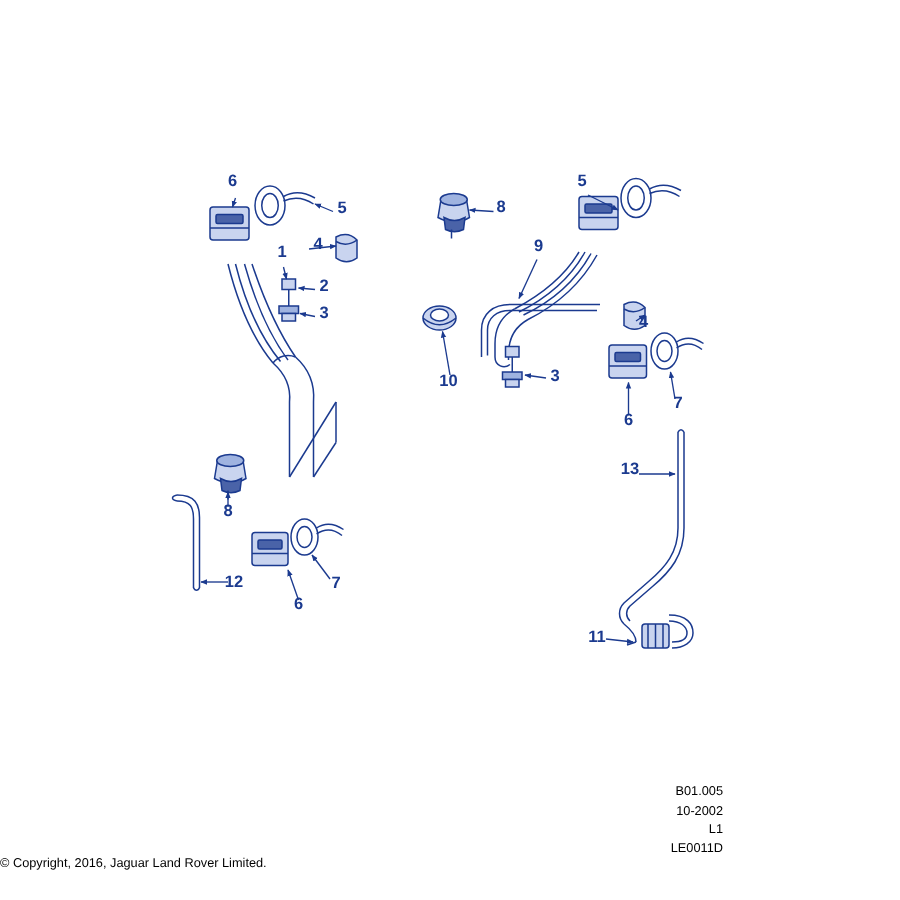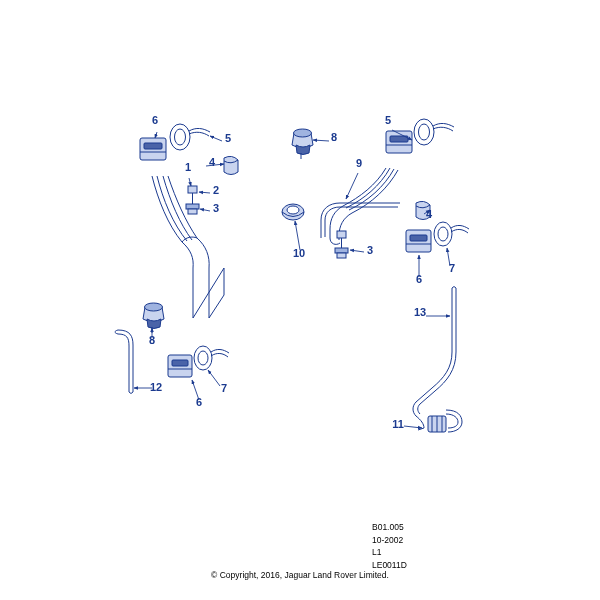--- a/index.html
+++ b/index.html
@@ -29,32 +29,31 @@
     font-family: "Liberation Sans", sans-serif;
     font-size: 11px;
     font-weight: bold;
     fill: #1b3a8f;
   }
   .footer-block {
     position: absolute;
     right: 118px;
     top: 521px;
     width: 110px;
-    text-align: left;
+    text-align: right;
     font-size: 8.5px;
     color: #000000;
     line-height: 12.5px;
     font-family: "Liberation Sans", sans-serif;
   }
   .copyright {
     position: absolute;
     left: 0;
     top: 570px;
     width: 600px;
-    text-align: center;
     font-size: 8.5px;
     color: #000000;
     font-family: "Liberation Sans", sans-serif;
   }
 </style>
 </head>
 <body>
 
 <div id="diagram-root">
   <svg class="diagram" viewBox="0 0 600 600" xmlns="http://www.w3.org/2000/svg">

